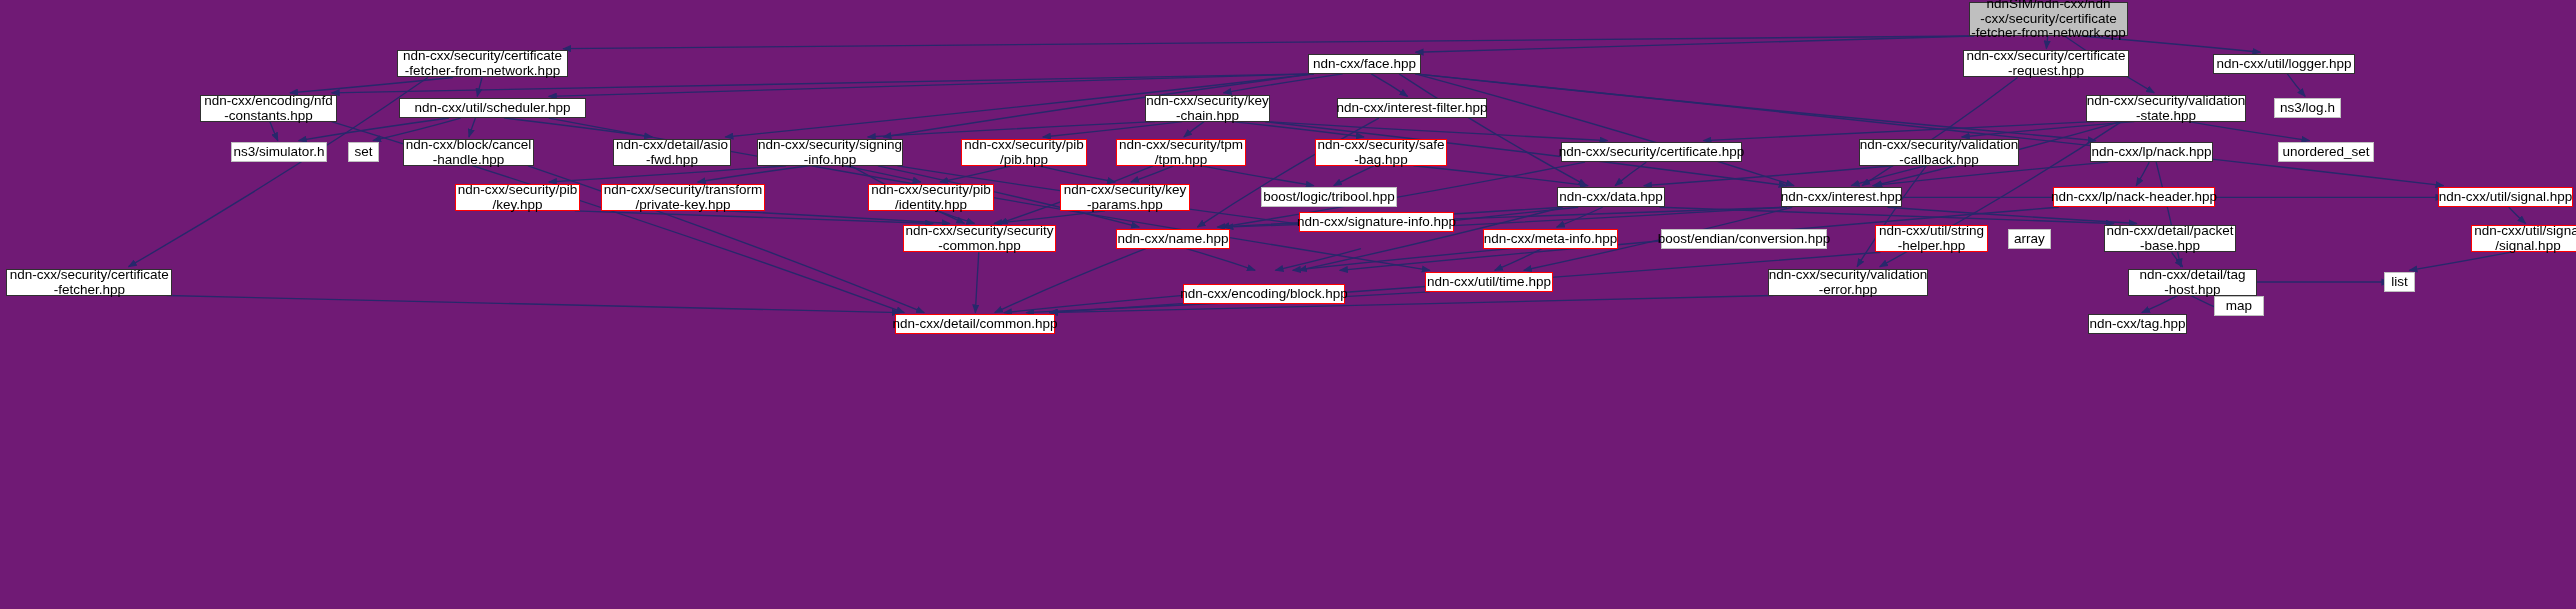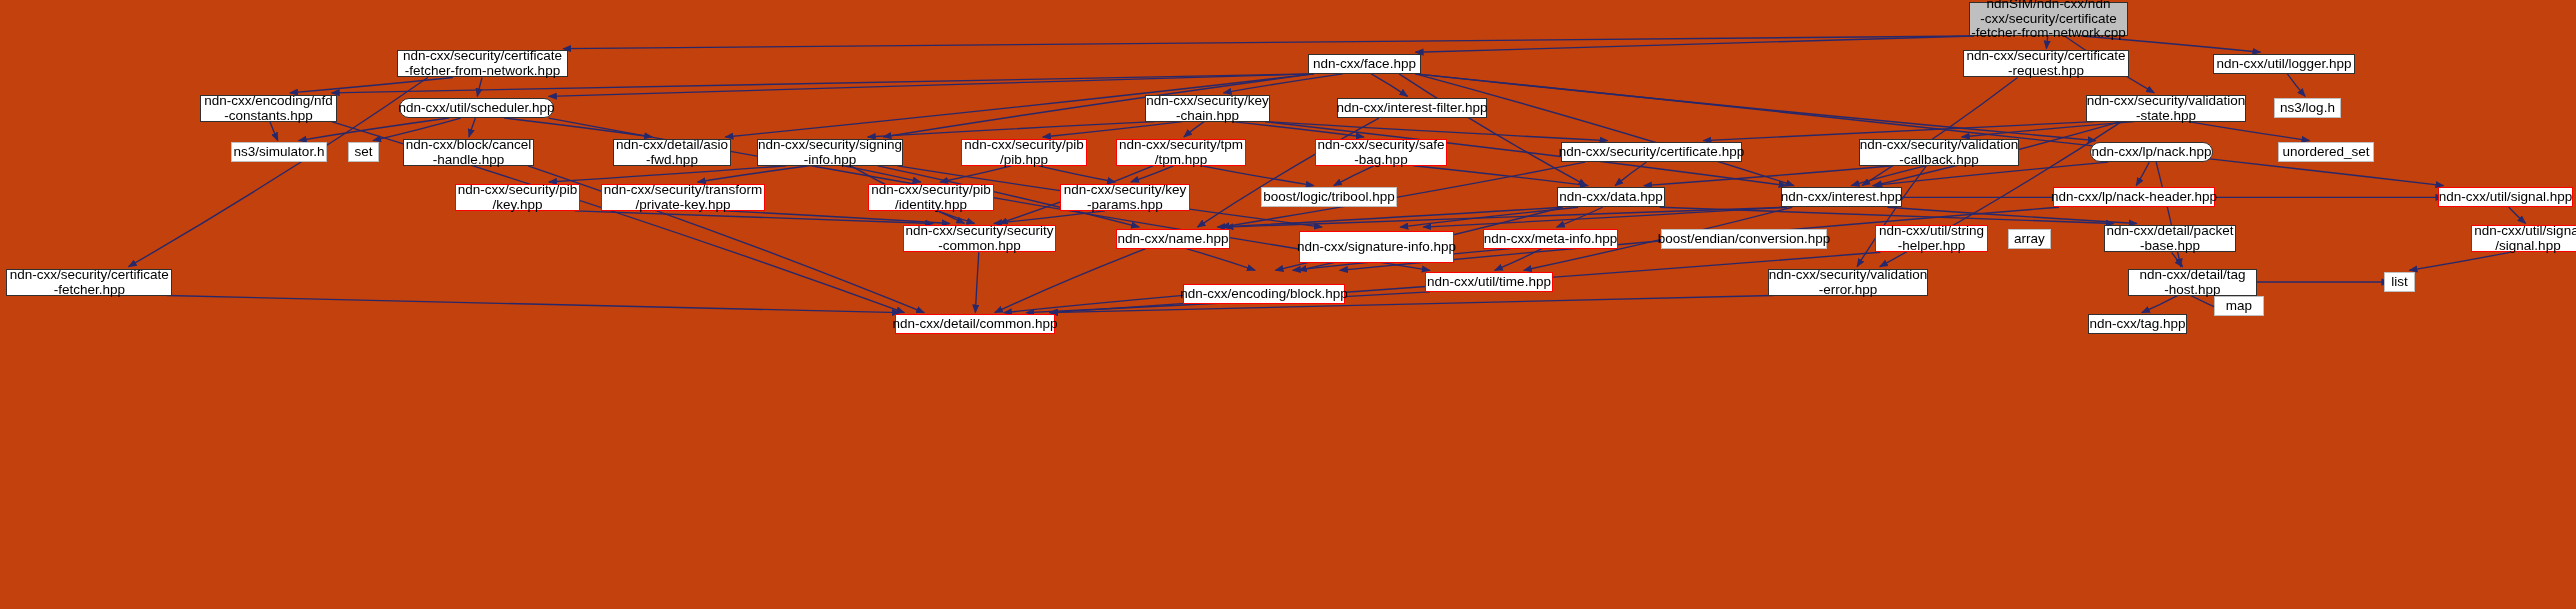--- a/index.html
+++ b/index.html
@@ -1,16 +1,16 @@
 <!DOCTYPE html>
 <html style="font-size:14.4px"><head>
 <meta charset="utf-8">
 <style>
   html,body{margin:0;padding:0;background:#ffffff;}
-  #stage{position:relative;width:2576px;height:610px;background:#c2410c;
+  #stage{position:relative;width:2576px;height:610px;background:#701a75;
          font-family:"Liberation Sans","DejaVu Sans",sans-serif;overflow:hidden;}
   #edges{position:absolute;left:0;top:0;width:2576px;height:610px;pointer-events:none;}
   .node{position:absolute;box-sizing:border-box;display:flex;align-items:center;
         justify-content:center;text-align:center;line-height:1.08;
         background:#ffffff;color:#000000;white-space:pre;}
   .n-black{border:1.4px solid #303030;font-size:13.5px;}
   .n-red{border:1.4px solid #ff0000;font-size:13.5px;}
   .n-grey{border:1.3px solid #c0c0c0;font-size:13.5px;}
   .n-root{border:1.4px solid #303030;background:#bfbfbf;font-size:13.5px;}
 </style>
@@ -125,21 +125,21 @@
 -cxx/security/certificate
 -fetcher-from-network.cpp</div>
       <div class="node n-black" style="left: 397px; top: 50px; width: 171px; height: 27px;">ndn-cxx/security/certificate
 -fetcher-from-network.hpp</div>
       <div class="node n-black" style="left: 1308px; top: 54px; width: 113px; height: 20px;">ndn-cxx/face.hpp</div>
       <div class="node n-black" style="left: 1963px; top: 50px; width: 166px; height: 27px;">ndn-cxx/security/certificate
 -request.hpp</div>
       <div class="node n-black" style="left: 2213px; top: 54px; width: 142px; height: 20px;">ndn-cxx/util/logger.hpp</div>
       <div class="node n-black" style="left: 200px; top: 95px; width: 137px; height: 27px;">ndn-cxx/encoding/nfd
 -constants.hpp</div>
-      <div class="node n-black" style="left: 399px; top: 98px; width: 155px; height: 20px; border-radius: 10px;">ndn-cxx/util/scheduler.hpp</div>
+      <div class="node n-black" style="left: 399px; top: 98px; width: 187px; height: 20px;">ndn-cxx/util/scheduler.hpp</div>
       <div class="node n-black" style="left: 1145px; top: 95px; width: 125px; height: 27px;">ndn-cxx/security/key
 -chain.hpp</div>
       <div class="node n-black" style="left: 1337px; top: 98px; width: 150px; height: 20px;">ndn-cxx/interest-filter.hpp</div>
       <div class="node n-black" style="left: 2086px; top: 95px; width: 160px; height: 27px;">ndn-cxx/security/validation
 -state.hpp</div>
       <div class="node n-grey" style="left: 2274px; top: 98px; width: 67px; height: 20px;">ns3/log.h</div>
       <div class="node n-grey" style="left: 231px; top: 142px; width: 96px; height: 20px;">ns3/simulator.h</div>
       <div class="node n-grey" style="left: 348px; top: 142px; width: 31px; height: 20px;">set</div>
       <div class="node n-black" style="left: 403px; top: 139px; width: 131px; height: 27px;">ndn-cxx/block/cancel
 -handle.hpp</div>
@@ -149,39 +149,39 @@
 -info.hpp</div>
       <div class="node n-red" style="left: 961px; top: 139px; width: 126px; height: 27px;">ndn-cxx/security/pib
 /pib.hpp</div>
       <div class="node n-red" style="left: 1116px; top: 139px; width: 130px; height: 27px;">ndn-cxx/security/tpm
 /tpm.hpp</div>
       <div class="node n-red" style="left: 1315px; top: 139px; width: 132px; height: 27px;">ndn-cxx/security/safe
 -bag.hpp</div>
       <div class="node n-black" style="left: 1561px; top: 142px; width: 181px; height: 20px;">ndn-cxx/security/certificate.hpp</div>
       <div class="node n-black" style="left: 1859px; top: 139px; width: 160px; height: 27px;">ndn-cxx/security/validation
 -callback.hpp</div>
-      <div class="node n-black" style="left: 2090px; top: 142px; width: 123px; height: 20px; border-radius: 10px;">ndn-cxx/lp/nack.hpp</div>
+      <div class="node n-black" style="left: 2090px; top: 142px; width: 123px; height: 20px;">ndn-cxx/lp/nack.hpp</div>
       <div class="node n-grey" style="left: 2278px; top: 142px; width: 96px; height: 20px;">unordered_set</div>
       <div class="node n-red" style="left: 455px; top: 184px; width: 125px; height: 27px;">ndn-cxx/security/pib
 /key.hpp</div>
       <div class="node n-red" style="left: 601px; top: 184px; width: 164px; height: 27px;">ndn-cxx/security/transform
 /private-key.hpp</div>
       <div class="node n-red" style="left: 868px; top: 184px; width: 126px; height: 27px;">ndn-cxx/security/pib
 /identity.hpp</div>
       <div class="node n-red" style="left: 1060px; top: 184px; width: 130px; height: 27px;">ndn-cxx/security/key
 -params.hpp</div>
       <div class="node n-grey" style="left: 1261px; top: 187px; width: 136px; height: 20px;">boost/logic/tribool.hpp</div>
       <div class="node n-black" style="left: 1557px; top: 187px; width: 108px; height: 20px;">ndn-cxx/data.hpp</div>
       <div class="node n-black" style="left: 1781px; top: 187px; width: 121px; height: 20px;">ndn-cxx/interest.hpp</div>
       <div class="node n-red" style="left: 2053px; top: 187px; width: 162px; height: 20px;">ndn-cxx/lp/nack-header.hpp</div>
       <div class="node n-red" style="left: 2438px; top: 187px; width: 135px; height: 20px;">ndn-cxx/util/signal.hpp</div>
       <div class="node n-red" style="left: 903px; top: 225px; width: 153px; height: 27px;">ndn-cxx/security/security
 -common.hpp</div>
       <div class="node n-red" style="left: 1116px; top: 229px; width: 114px; height: 20px;">ndn-cxx/name.hpp</div>
-      <div class="node n-red" style="left: 1299px; top: 231px; width: 155px; height: 32px;">ndn-cxx/signature-info.hpp</div>
+      <div class="node n-red" style="left: 1299px; top: 212px; width: 155px; height: 20px;">ndn-cxx/signature-info.hpp</div>
       <div class="node n-red" style="left: 1483px; top: 229px; width: 135px; height: 20px;">ndn-cxx/meta-info.hpp</div>
       <div class="node n-grey" style="left: 1661px; top: 229px; width: 166px; height: 20px;">boost/endian/conversion.hpp</div>
       <div class="node n-red" style="left: 1875px; top: 225px; width: 113px; height: 27px;">ndn-cxx/util/string
 -helper.hpp</div>
       <div class="node n-grey" style="left: 2008px; top: 229px; width: 43px; height: 20px;">array</div>
       <div class="node n-black" style="left: 2104px; top: 225px; width: 132px; height: 27px;">ndn-cxx/detail/packet
 -base.hpp</div>
       <div class="node n-red" style="left: 2471px; top: 225px; width: 114px; height: 27px;">ndn-cxx/util/signal
 /signal.hpp</div>
       <div class="node n-red" style="left: 1183px; top: 272px; width: 162px; height: 20px; margin-top: 12px;">ndn-cxx/encoding/block.hpp</div>

